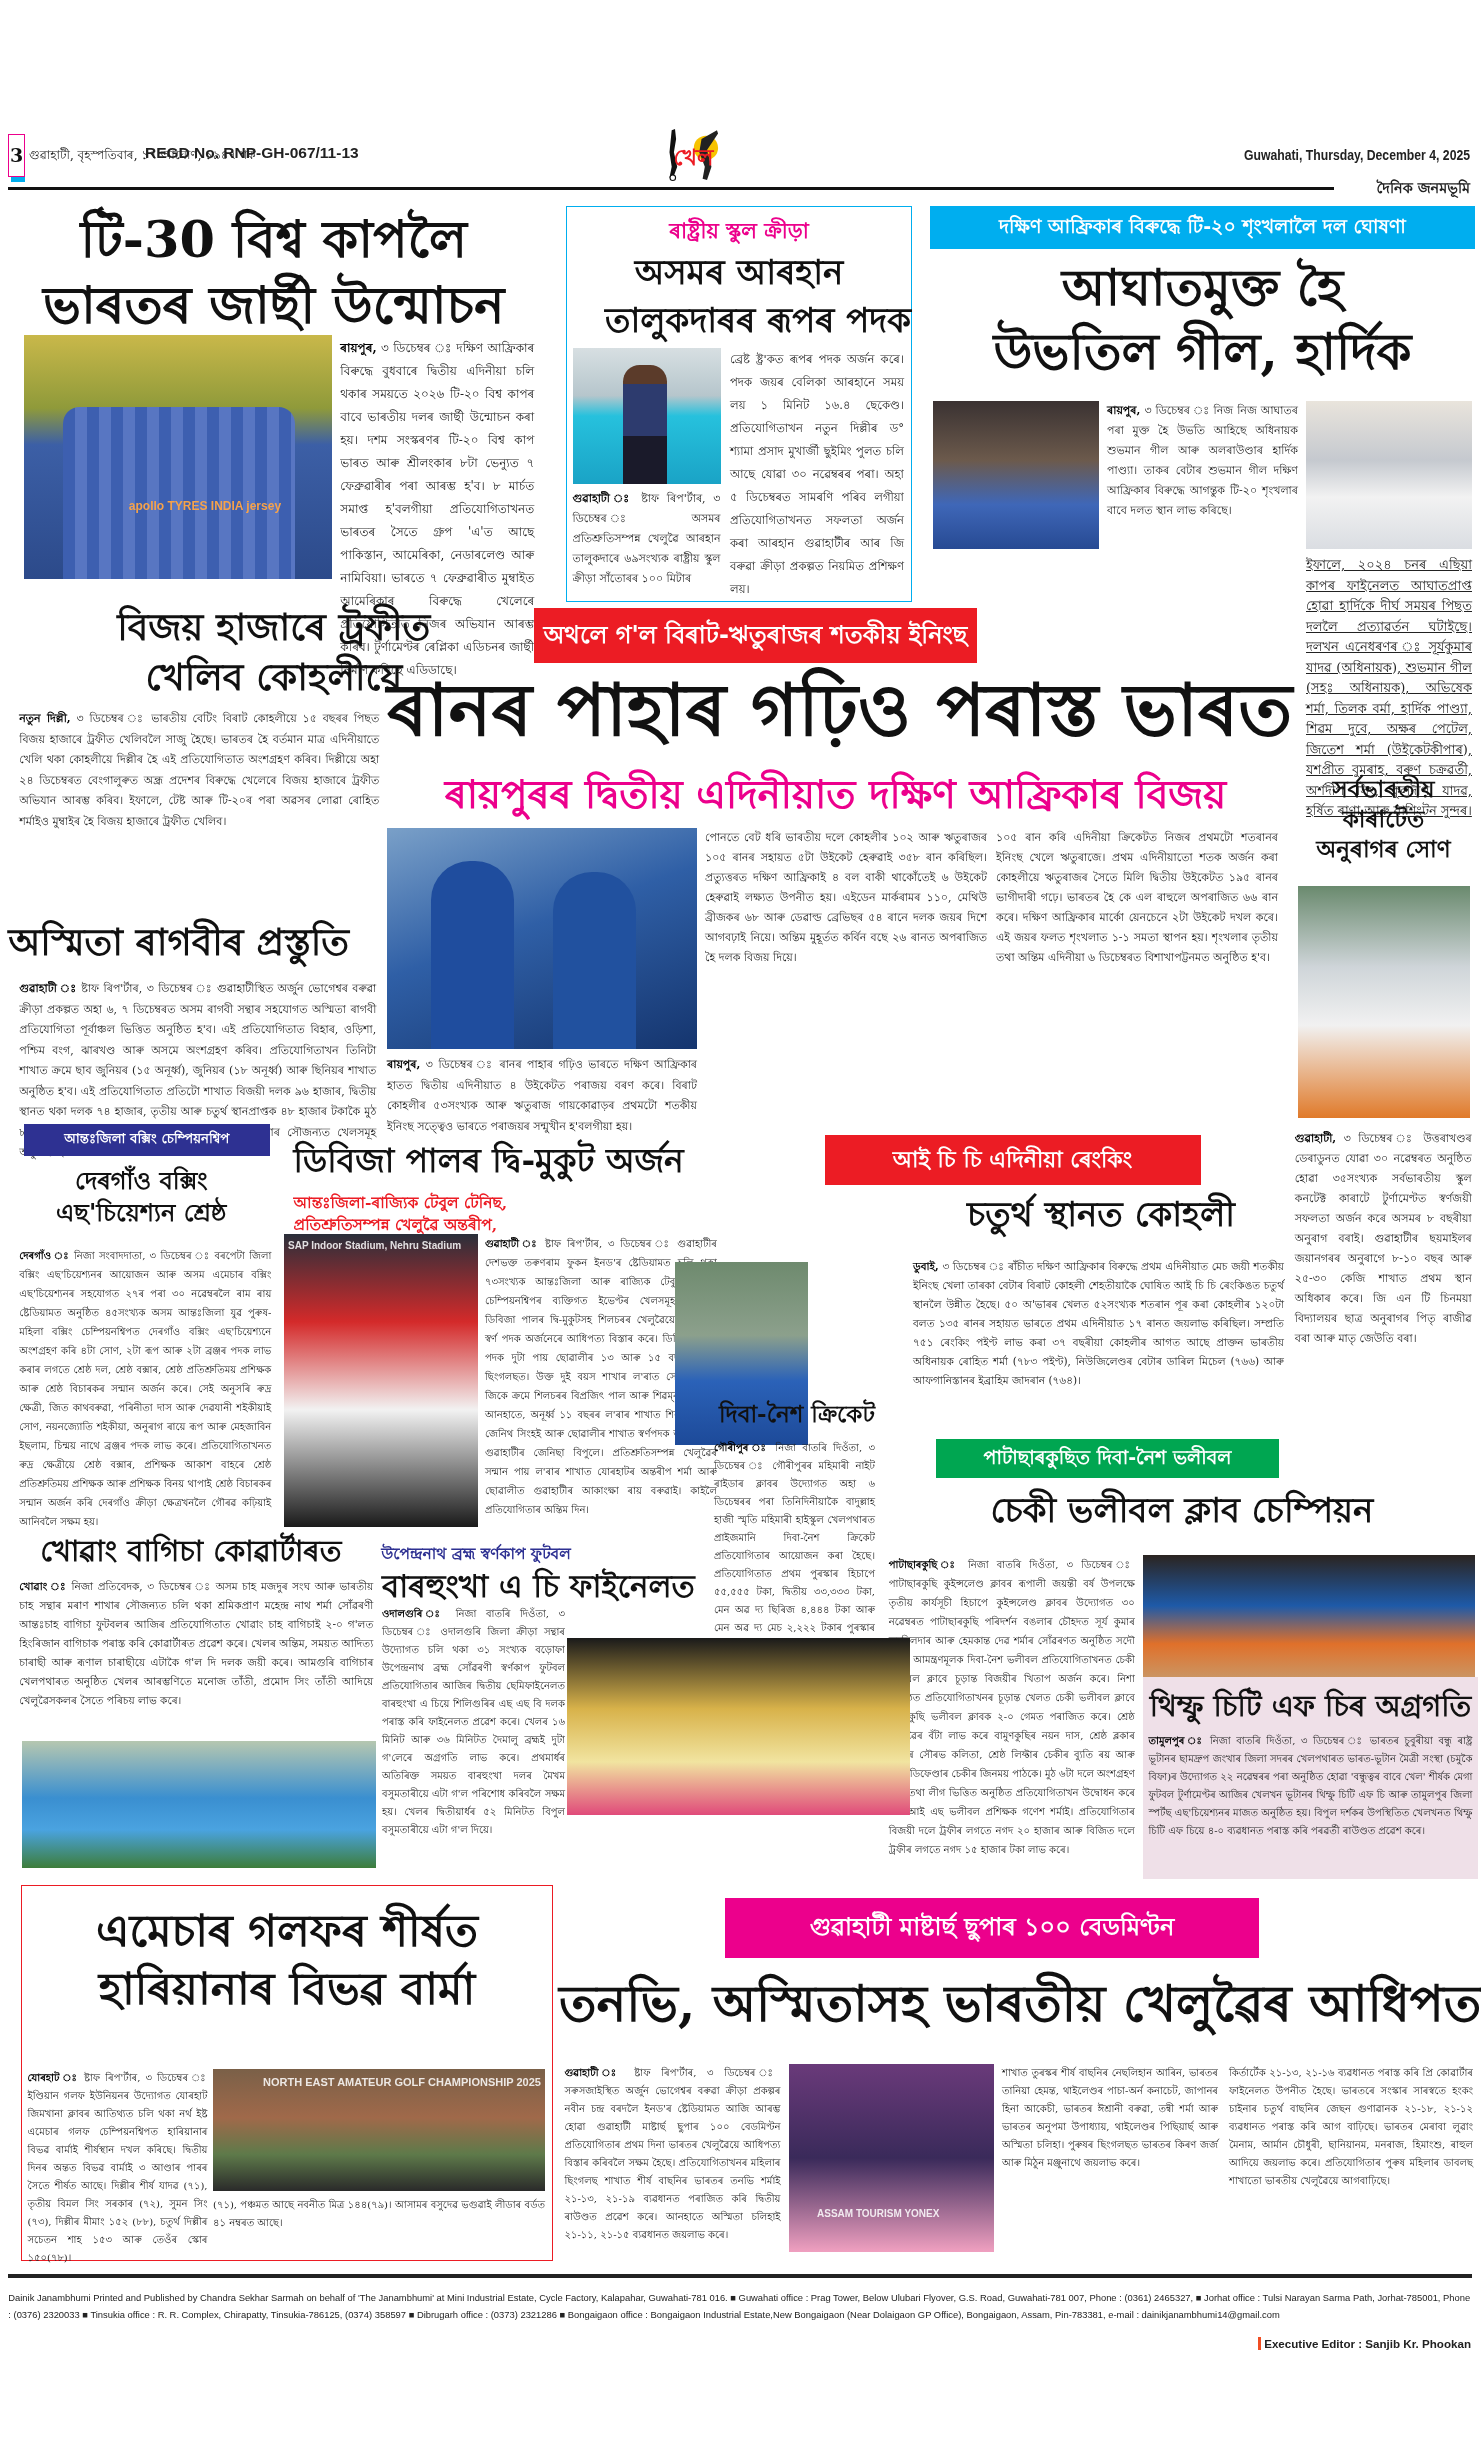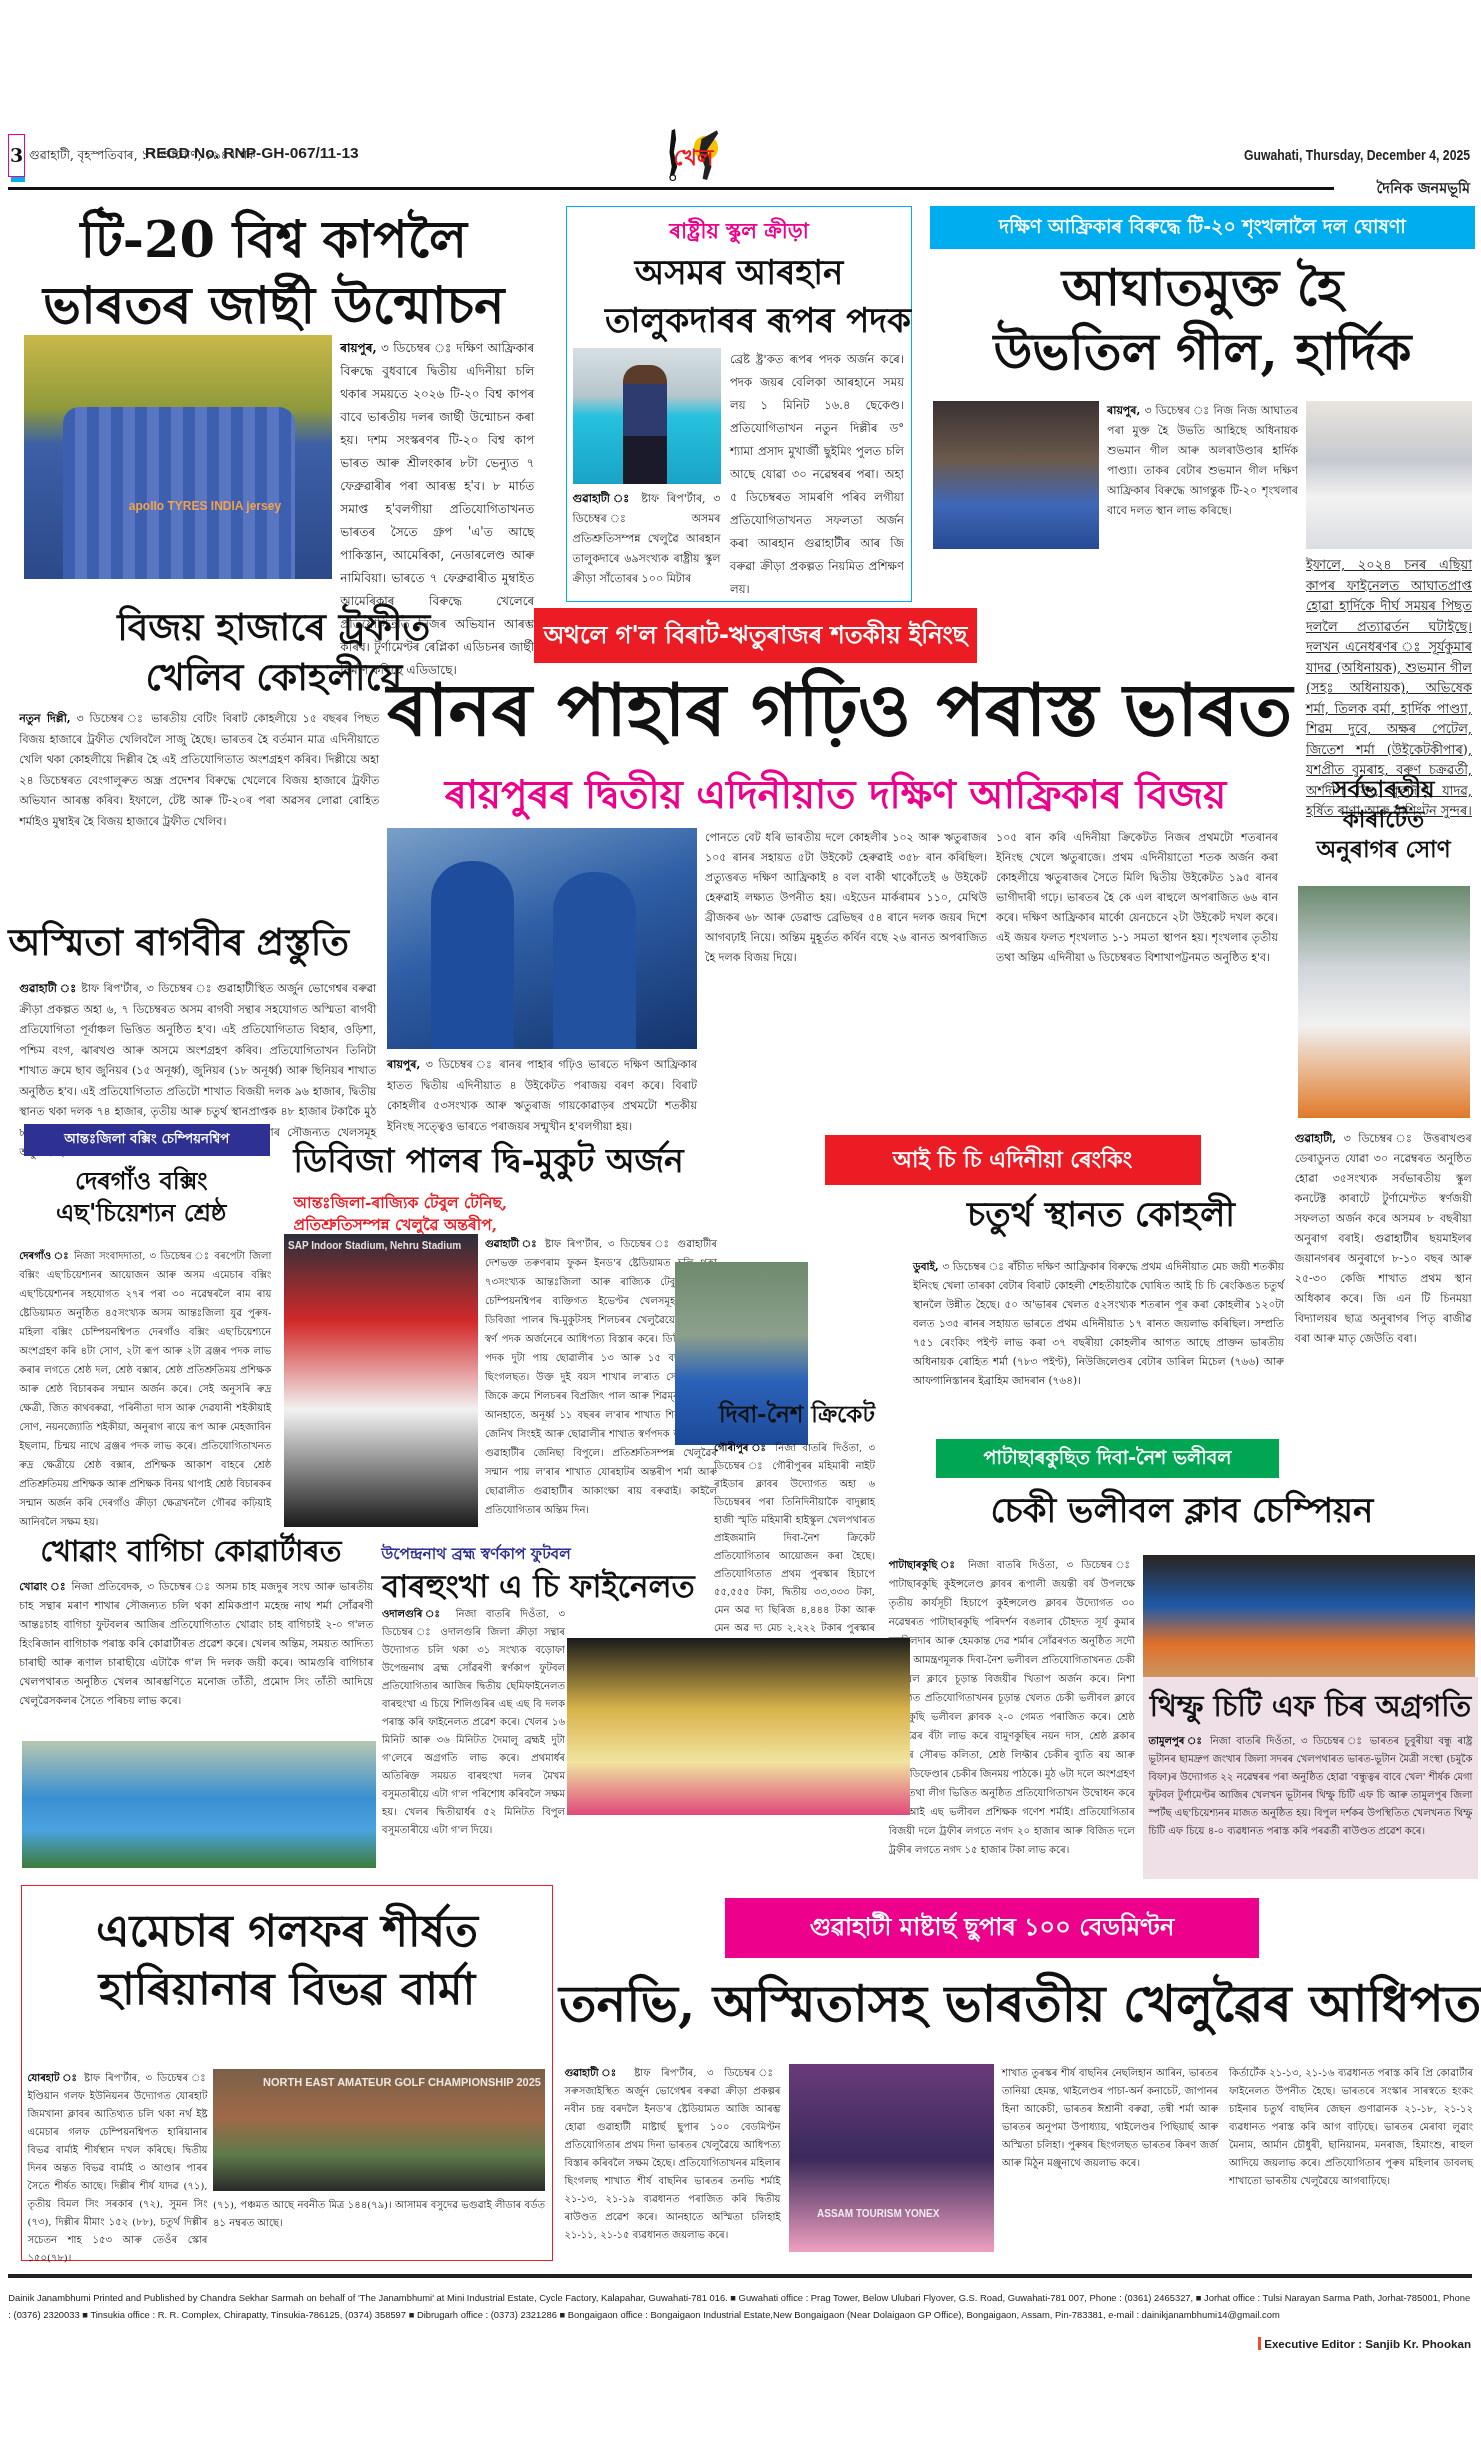--- a/index.html
+++ b/index.html
@@ -31,21 +31,21 @@
     </svg>
     <div class="abs" style="left:6.6px;top:12px;font-family:'DejaVu Serif',serif;font-weight:bold;font-size:22px;color:#ec1c24;white-space:nowrap;">খেল</div>
   </div>
 
   <div class="abs" style="right:12px;top:25px;font-family:'Liberation Sans',sans-serif;font-weight:bold;font-size:14.4px;color:#222;white-space:nowrap;transform:scaleX(.85);transform-origin:right;">Guwahati, Thursday, December 4, 2025</div>
   <div class="abs rule" style="left:8.3px;top:65px;width:1326px;height:3.3px;"></div>
   <div class="abs" style="right:12px;top:55px;font-family:'DejaVu Serif',serif;font-weight:bold;font-size:14.4px;color:#222;white-space:nowrap;">দৈনিক জনমভূমি</div>
 </div>
 
 <div class="abs" style="left:8.3px;top:205px;width:531px;height:398px;">
-  <div class="hl" style="font-size:51px;margin-top:2.8px;">টি-20 বিশ্ব কাপলৈ</div>
+  <div class="hl" style="font-size:51px;margin-top:2.8px;">টি-30 বিশ্ব কাপলৈ</div>
   <div class="hl" style="font-size:51px;margin-top:2.2px;">ভাৰতৰ জাৰ্ছী উন্মোচন</div>
   <div class="abs photo" style="left:15.5px;top:130px;width:308px;height:244px;background:linear-gradient(180deg,#c9b84a 0%,#8f9a3a 30%,#3c5fa6 45%,#2c4a8a 100%);">
     <div class="abs" style="left:39px;top:72px;width:232px;height:172px;background:repeating-linear-gradient(90deg,#3d5fb0 0 12px,#5876c2 12px 24px);border-radius:16.6px 16.6px 0 0;"></div>
     <div class="photo-label" style="left:105px;bottom:66px;font-weight:bold;color:#f6a24a;font-size:12px;">apollo TYRES INDIA jersey</div>
   </div>
   <div class="abs body" style="left:332px;top:132px;width:194px;">
     <b>ৰায়পুৰ,</b>
     <span>৩ ডিচেম্বৰ ঃ দক্ষিণ আফ্ৰিকাৰ বিৰুদ্ধে বুধবাৰে দ্বিতীয় এদিনীয়া চলি থকাৰ সময়তে ২০২৬ টি-২০ বিশ্ব কাপৰ বাবে ভাৰতীয় দলৰ জাৰ্ছী উন্মোচন কৰা হয়। দশম সংস্কৰণৰ টি-২০ বিশ্ব কাপ ভাৰত আৰু শ্ৰীলংকাৰ ৮টা ভেন্যুত ৭ ফেব্ৰুৱাৰীৰ পৰা আৰম্ভ হ'ব। ৮ মাৰ্চত সমাপ্ত হ'বলগীয়া প্ৰতিযোগিতাখনত ভাৰতৰ সৈতে গ্ৰুপ 'এ'ত আছে পাকিস্তান, আমেৰিকা, নেডাৰলেণ্ড আৰু নামিবিয়া। ভাৰতে ৭ ফেব্ৰুৱাৰীত মুম্বাইত আমেৰিকাৰ বিৰুদ্ধে খেলেৰে প্ৰতিযোগিতাত নিজৰ অভিযান আৰম্ভ কৰিব। টুৰ্ণামেণ্টৰ ৰেপ্লিকা এডিচনৰ জাৰ্ছী নিৰ্মাণ কৰিছে এডিডাছে।</span>
   </div>
 </div>

